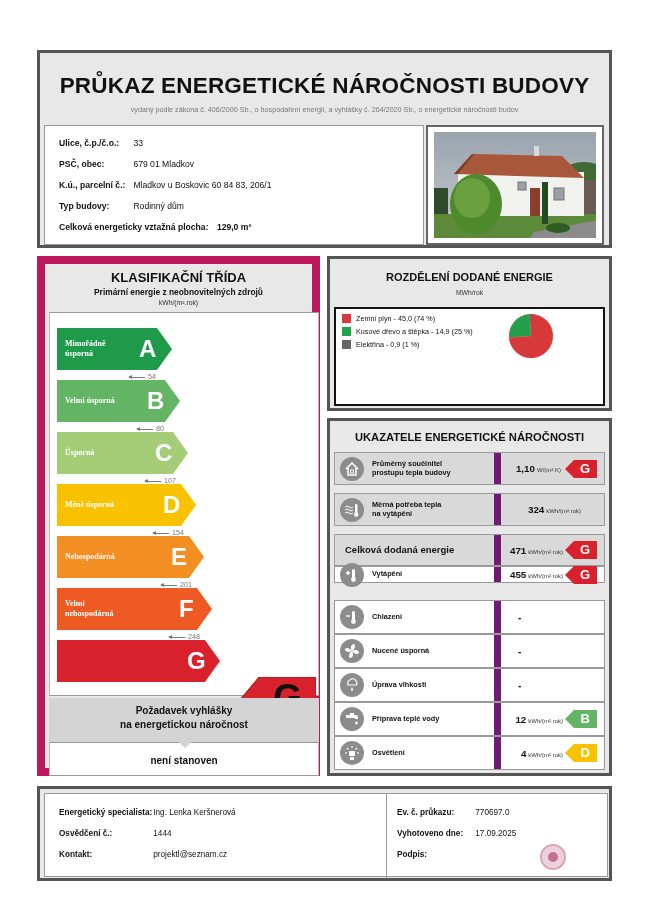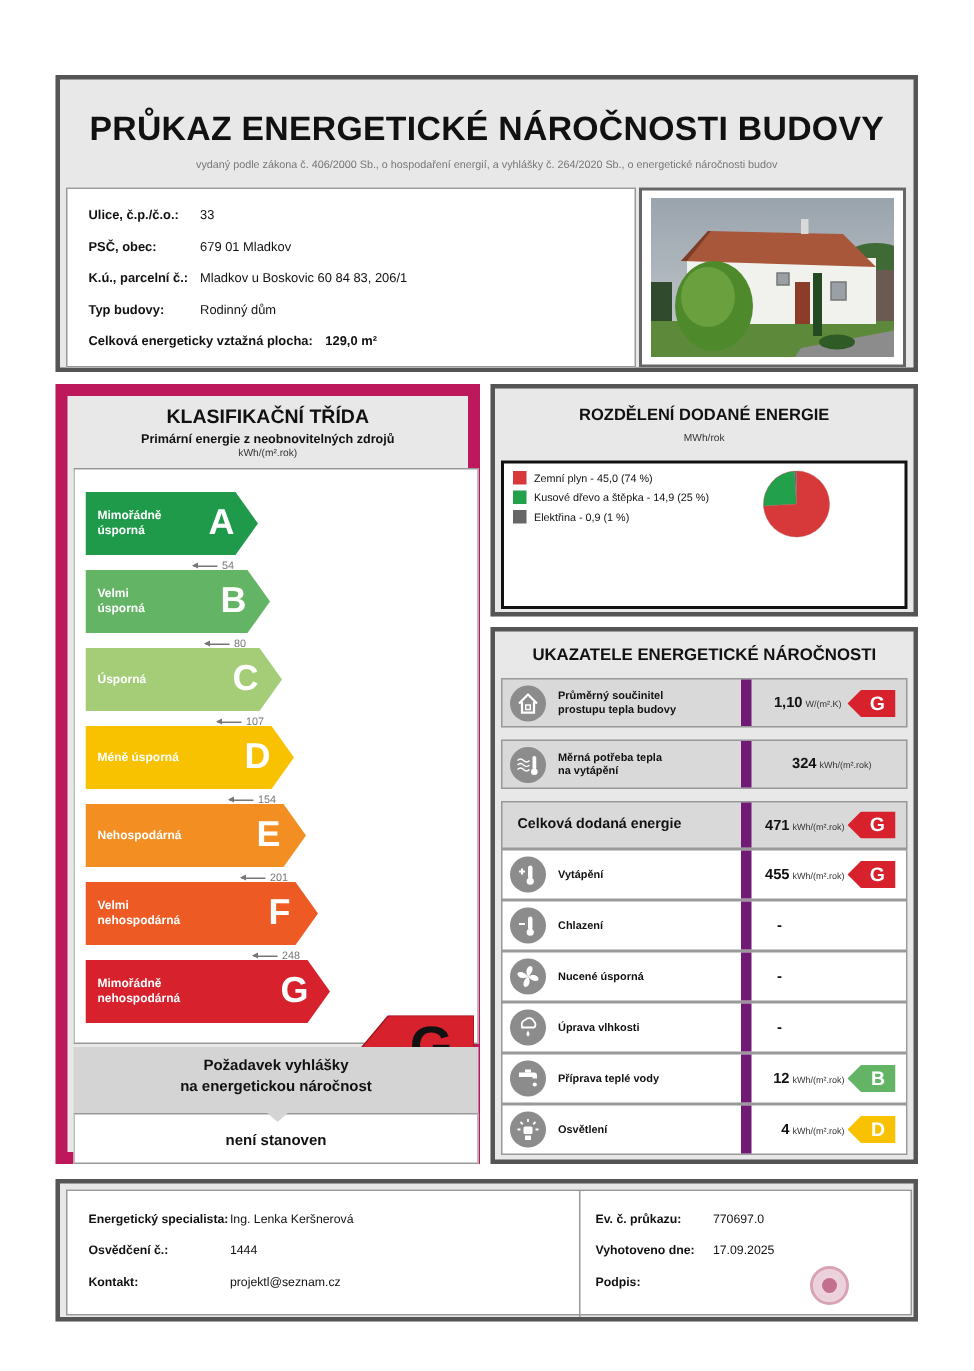--- a/index.html
+++ b/index.html
@@ -22,21 +22,21 @@
   #photo { width: 100%; height: 100%; position: relative; overflow: hidden; }
 
   
   #class-panel { left: 37px; top: 256px; width: 283px; height: 520px; background: #e8e8e8; border: 8px solid #be185d; }
   #class-title { left: 0; top: 6px; width: 100%; text-align: center; font-weight: bold; font-size: 13px; }
   #class-sub { left: 0; top: 23px; width: 100%; text-align: center; font-weight: bold; font-size: 8.4px; }
   #class-unit { left: 0; top: 35px; width: 100%; text-align: center; font-size: 6.8px; color: #333; }
   #class-box { left: 4px; top: 48px; width: 270px; height: 384px; background: #fff; border-top: 1px solid #999; border-left:1px solid #bbb; border-right:1px solid #bbb; border-bottom:1px solid #999; }
 
   .band { position: absolute; left: 7px; height: 42px; color: #fff; }
-  .band .band-label { position: absolute; left: 8px; top: 0; height: 42px; display: flex; align-items: center; font-size: 8px; font-weight: bold; line-height: 1.25; }
+  .band .band-label { position: absolute; left: 8px; top: 0; height: 42px; display: flex; align-items: center; font-size: 8px; font-weight: bold; line-height: 1.25; font-family: Liberation Serif, serif; }
   .band .band-letter { position: absolute; top: 0; height: 42px; display: flex; align-items: center; font-size: 24px; font-weight: bold; }
   .thresh { position: absolute; font-size: 7.2px; color: #777; white-space: nowrap; }
   .thresh .arrow { display: inline-block; width: 16px; border-top: 1px solid #777; vertical-align: middle; position: relative; margin-right: 3px; }
   .thresh .arrow::before { content: ""; position: absolute; left: -1px; top: -3px; border-right: 4px solid #777; border-top: 2.5px solid transparent; border-bottom: 2.5px solid transparent; }
 
   #rating-badge { left: 183px; top: 364px; width: 83px; height: 62px; }
   #rating-letter { position: absolute; right: 14px; top: 0; font-size: 37px; font-weight: bold; color: #111; }
   #rating-value { position: absolute; right: 14px; top: 40px; font-size: 13px; font-weight: bold; color: #111; }
 
   #req-head { left: 4px; top: 434px; width: 270px; height: 44px; background: #d4d4d4; text-align: center; font-weight: bold; font-size: 10px; line-height: 1.4; padding-top: 6px; }
@@ -210,23 +210,20 @@
           <span style="width:60px;display:block">Velmi nehospodárná</span>
         </div>
       <div class="band-letter" style="left:122px">F</div>
     </div>
     <div class="thresh" style="top:319px;left:119px"><span class="arrow"></span><span>248</span></div>
 
     <div class="band" style="top:327px;width:163px">
       <svg class="abs" style="left:0;top:0" width="163" height="42">
           <polygon points="0,0 148,0 163,21 148,42 0,42" fill="#d7212c"></polygon>
         </svg>
-      <div class="band-label">
-          <span style="width:60px;display:block">Mimořádně nehospodárná</span>
-        </div>
       <div class="band-letter" style="left:130px">G</div>
     </div>
 
     <div id="rating-badge" class="abs">
       <svg class="abs" style="left:0;top:0" width="83" height="62">
           <polygon points="0,31 26,0 83,0 83,62 26,62" fill="#d7212c" stroke="#a01820" stroke-width="1"></polygon>
         </svg>
       <div id="rating-letter">G</div>
       <div id="rating-value">375</div>
     </div>
@@ -322,21 +319,21 @@
         <span class="ind-val" style="left:0;width:62px"><span>471</span><span class="unit">kWh/(m².rok)</span></span>
         <div class="tag">
           <svg class="abs" style="left:0;top:0" width="32" height="18">
               <polygon points="0,9 9,0 32,0 32,18 9,18" fill="#d7212c"></polygon>
             </svg>
           <span>G</span>
         </div>
       </div>
     </div>
 
-    <div class="ind-row white" style="top:114px;height:34px">
+    <div class="ind-row white" style="top:114px;height:17px">
       <div class="ind-left">
         <span class="ind-icon">
           <svg width="16" height="16" viewBox="0 0 16 16">
               <path d="M2 6 H6 M4 4 V8" stroke="#fff" stroke-width="1.4"></path>
               <rect x="8" y="2" width="3" height="9" rx="1.5" fill="#fff"></rect>
               <circle cx="9.5" cy="12.5" r="2.4" fill="#fff"></circle>
             </svg>
         </span>
         <span class="ind-label">Vytápění</span>
       </div>

